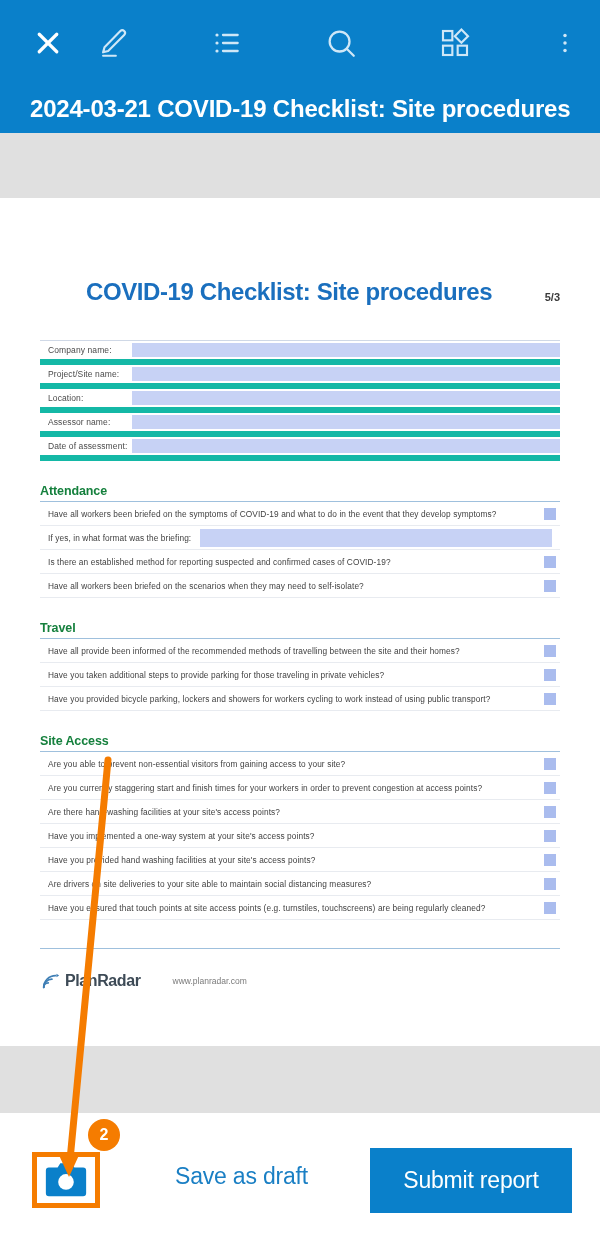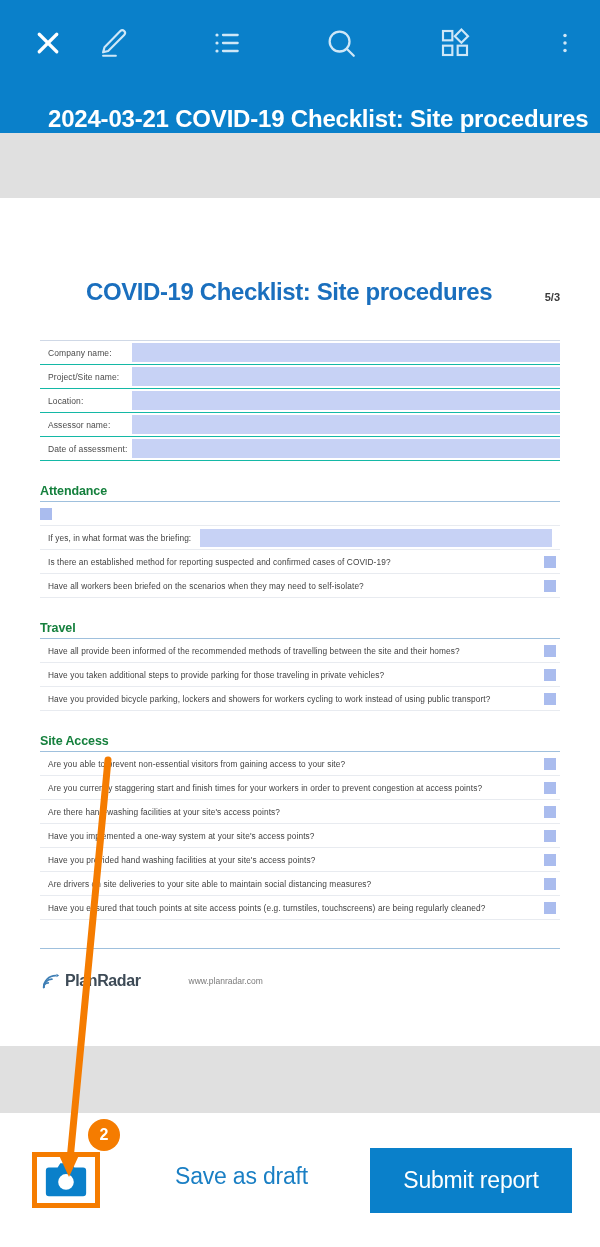--- a/index.html
+++ b/index.html
@@ -18,22 +18,22 @@
     display: flex; align-items: center;
   }
   .appbar-close { width: 96px; display: flex; align-items: center; justify-content: center; }
   .appbar-icons { flex: 1; display: flex; align-items: center; justify-content: space-between;
                   padding-right: 22px; }
   .ic { display: flex; align-items: center; justify-content: center; }
 
   .titlebar {
     position: absolute; top: 85px; left: 0; width: 600px; height: 48px;
     background: #0a80ca; color: #ffffff;
-    display: flex; align-items: flex-end;
-    padding-left: 48px;
+    display: flex; align-items: center;
+    padding-left: 30px;
     font-size: 24px; font-weight: bold; letter-spacing: -0.2px;
   }
 
   .greyband-top {
     position: absolute; top: 133px; left: 0; width: 600px; height: 65px;
     background: #e0e0e0;
   }
 
   
   .page {
@@ -44,21 +44,21 @@
     position: absolute; top: 80px; left: 40px; width: 520px;
   }
   .doc-title-row { display: flex; align-items: flex-end; justify-content: space-between; margin-left: 46px; }
   .doc-title {
     color: #1a6fbe; font-size: 24px; font-weight: bold; letter-spacing: -0.4px;
   }
   .doc-page-num { color: #3a3a3a; font-size: 11px; font-weight: bold; padding-bottom: 3px; }
 
   
   .formtable { margin-top: 34px; border-top: 1px solid #cfd8e6; }
-  .formrow { display: flex; align-items: stretch; height: 24px; border-bottom: 1px solid #14b8a6; }
+  .formrow { display: flex; align-items: stretch; height: 24px; border-bottom: 6px solid #14b8a6; }
   .formlabel {
     width: 92px; flex: none; font-size: 8.5px; color: #4a4a4a;
     display: flex; align-items: center; padding-left: 8px; letter-spacing: 0.1px;
   }
   .forminput { flex: 1; background: #c7d2f5; margin: 2px 0; }
 
   
   .section { margin-top: 23px; }
   .section-title {
     color: #15803d; font-size: 12.5px; font-weight: bold; letter-spacing: -0.1px;
@@ -75,21 +75,21 @@
   .qbox { width: 12px; height: 12px; background: #aabcee; flex: none; margin-right: 4px; }
   .qinline { flex: 1; height: 18px; background: #c7d2f5; margin-right: 8px; }
   .qrow.inline .qtext { flex: none; width: 160px; }
 
   .footer-rule { margin-top: 28px; border-top: 1px solid #9fc0dd; }
   .footer {
     margin-top: 22px; display: flex; align-items: center;
   }
   .brand { display: flex; align-items: center; }
   .brand-name { font-size: 16px; font-weight: bold; color: #3d4a56; letter-spacing: -0.4px; }
-  .brand-url { font-size: 8.5px; color: #7a7a7a; margin-left: 48px; }
+  .brand-url { font-size: 8.5px; color: #7a7a7a; margin-left: 32px; }
 
   .greyband-bottom {
     position: absolute; top: 1046px; left: 0; width: 600px; height: 67px;
     background: #e0e0e0;
   }
 
   
   .actionbar {
     position: absolute; top: 1113px; left: 0; width: 600px; height: 134px;
     background: #ffffff; display: flex; align-items: center;
@@ -223,20 +223,21 @@
       <div class="formrow">
         <div class="formlabel">Date of assessment:</div>
         <div class="forminput"></div>
       </div>
     </div>
 
     <div class="section">
       <div class="section-title">Attendance</div>
       <div class="section-rule"></div>
       <div class="qrow">
+        <div class="qtext">Have all workers been briefed on the symptoms of COVID-19 and what to do in the event that they develop symptoms?</div>
         <div class="qbox"></div>
       </div>
       <div class="qrow inline">
         <div class="qtext">If yes, in what format was the briefing:</div>
         <div class="qinline"></div>
       </div>
       <div class="qrow">
         <div class="qtext">Is there an established method for reporting suspected and confirmed cases of COVID-19?</div>
         <div class="qbox"></div>
       </div>

